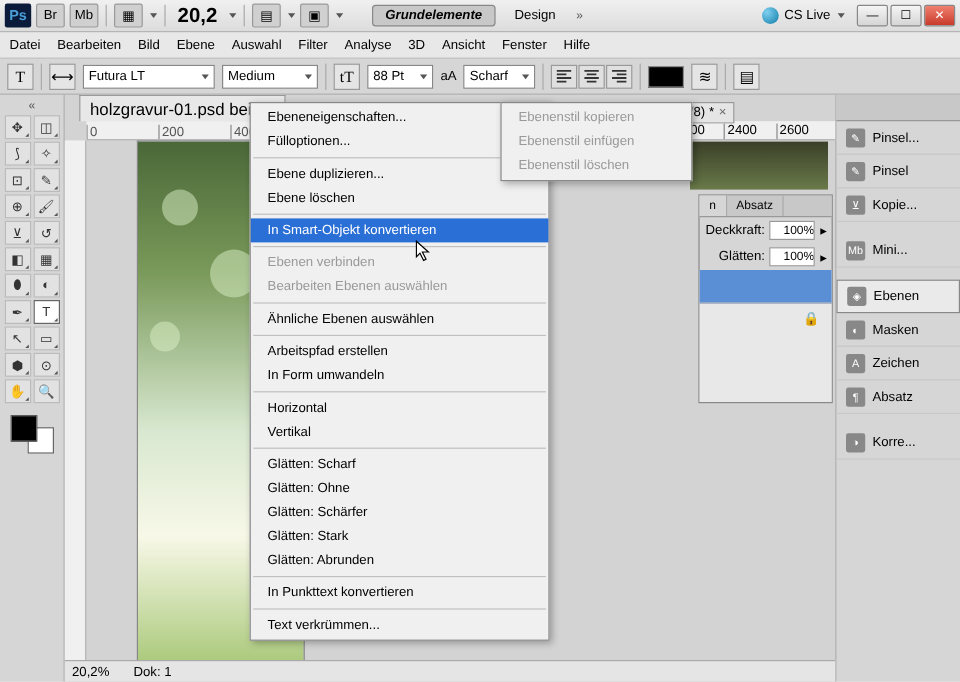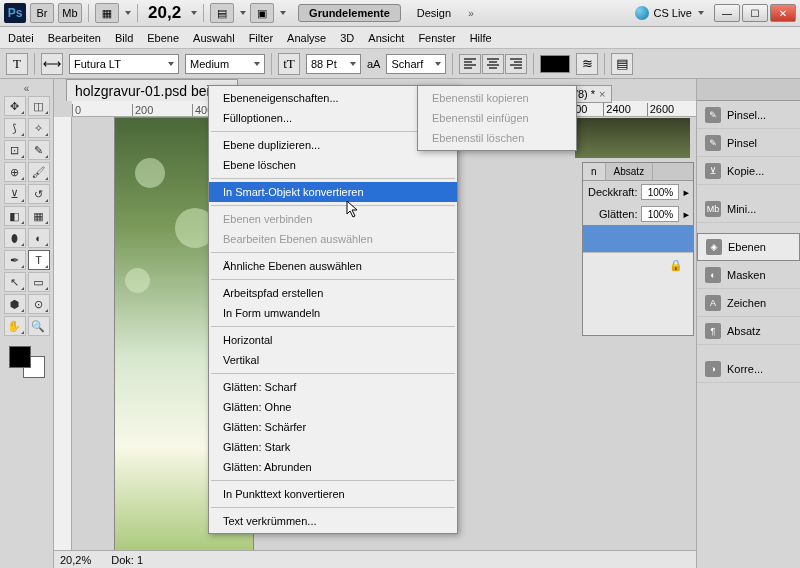--- a/index.html
+++ b/index.html
@@ -3,21 +3,21 @@
 <meta charset="utf-8">
 <style>
 * { margin: 0; padding: 0; box-sizing: border-box; font-family: "Segoe UI", Tahoma, sans-serif; font-size: 11px; }
 body { background: #e5e5e5; width: 800px; height: 568px; overflow: hidden; position: relative; }
 .titlebar { height: 27px; background: linear-gradient(#f0f0f0, #dcdcdc); border-bottom: 1px solid #aaa; display: flex; align-items: center; padding: 0 4px; gap: 4px; }
 .ps-badge { width: 22px; height: 20px; background: #0a1a3a; color: #4a9fd8; display: flex; align-items: center; justify-content: center; font-weight: bold; font-size: 12px; border-radius: 2px; }
 .tb-btn { width: 24px; height: 20px; background: #d0d0d0; border: 1px solid #999; display: flex; align-items: center; justify-content: center; border-radius: 2px; }
 .tb-sep { width: 1px; height: 18px; background: #aaa; margin: 0 2px; }
 .zoom-val { font-size: 17px; padding: 0 4px; font-weight: bold; }
 .drop-tri { width: 0; height: 0; border-left: 3px solid transparent; border-right: 3px solid transparent; border-top: 4px solid #555; margin-left: 2px; }
-.workspace-pill { background: #c8c8c8; border: 1px solid #888; padding: 2px 10px; border-radius: 3px; margin-left: 8px; font-weight: bold; }
+.workspace-pill { background: #c8c8c8; border: 1px solid #888; padding: 2px 10px; border-radius: 3px; margin-left: 20px; font-weight: bold; font-style: italic; }
 .workspace-link { padding: 2px 8px; margin-left: 4px; }
 .chev { width: 16px; display: flex; align-items: center; justify-content: center; font-size: 10px; color: #555; }
 .cs-live { display: flex; align-items: center; gap: 4px; margin-left: auto; margin-right: 6px; }
 .cs-dot { width: 14px; height: 14px; border-radius: 50%; background: radial-gradient(circle at 30% 30%, #7fd0f0, #0f7ca8); }
 .win-btns { display: flex; gap: 2px; }
 .win-btn { width: 26px; height: 18px; border: 1px solid #888; border-radius: 2px; display: flex; align-items: center; justify-content: center; font-size: 10px; }
 .win-min { background: linear-gradient(#f5f5f5,#d5d5d5); }
 .win-max { background: linear-gradient(#f5f5f5,#d5d5d5); }
 .win-close { background: linear-gradient(#f08070,#c83a2a); color: #fff; }
 .menubar { height: 22px; background: #e8e8e8; border-bottom: 1px solid #bbb; display: flex; align-items: center; padding: 0 8px; gap: 14px; }
@@ -54,21 +54,21 @@
 .ctx-item.hl { background: #2a6fd6; color: #fff; }
 .ctx-sep { height: 1px; background: #c0c0c0; margin: 3px 2px; }
 .submenu { position: absolute; top: 85px; left: 417px; width: 160px; background: #f0f0f0; border: 1px solid #888; box-shadow: 2px 2px 6px rgba(0,0,0,0.3); z-index: 100; padding: 2px 0; }
 .cursor { position: absolute; top: 200px; left: 346px; z-index: 200; width: 16px; height: 20px; }
 .cursor svg { width: 16px; height: 20px; }
 .layers-panel { position: absolute; top: 162px; left: 582px; width: 112px; background: #d6d6d6; border: 1px solid #888; z-index: 50; }
 .lp-tabs { display: flex; background: #c8c8c8; border-bottom: 1px solid #999; }
 .lp-tab { padding: 3px 8px; font-size: 10px; border-right: 1px solid #aaa; }
 .lp-tab.act { background: #d6d6d6; }
 .lp-row { display: flex; align-items: center; justify-content: flex-end; padding: 3px 4px; gap: 4px; font-size: 10px; }
-.lp-row input { width: 38px; height: 16px; font-size: 10px; text-align: center; border: 1px solid #999; }
+.lp-row input { width: 38px; height: 16px; font-size: 10px; text-align: right; border: 1px solid #999; }
 .lp-list { background: #e8e8e8; height: 110px; }
 .lp-item { height: 28px; background: #5a8fd6; border-bottom: 1px solid #bbb; }
 .lp-lock { height: 24px; display: flex; align-items: center; justify-content: flex-end; padding: 0 10px; color: #666; }
 .right-dock { width: 104px; background: #d6d6d6; border-left: 1px solid #aaa; display: flex; flex-direction: column; }
 .dock-header { height: 22px; background: #c8c8c8; border-bottom: 1px solid #999; }
 .dock-item { height: 28px; display: flex; align-items: center; gap: 6px; padding: 0 8px; border-bottom: 1px solid #c8c8c8; font-size: 11px; }
 .dock-item.sel { background: #eaeaea; border: 1px solid #888; }
 .dock-item .ico { width: 16px; height: 16px; background: #888; border-radius: 2px; display:flex; align-items:center; justify-content:center; color:#fff; font-size:9px; }
 .dock-sep { height: 10px; }
 .tab2 { position: absolute; top: 85px; left: 544px; height: 18px; padding: 2px 6px; font-size: 10px; background: #e5e5e5; border: 1px solid #999; display: flex; align-items: center; gap: 4px; z-index: 40; }

